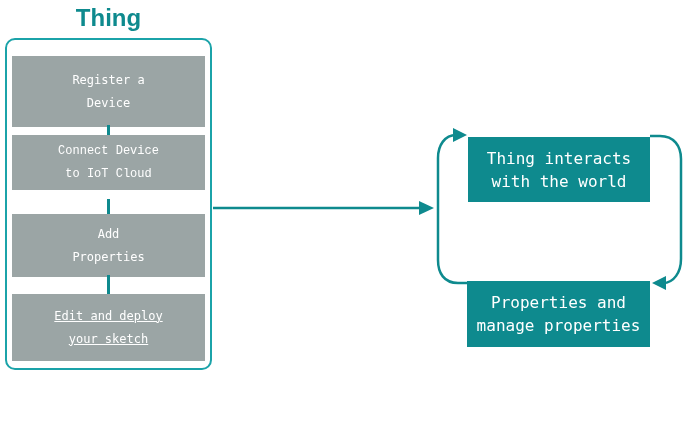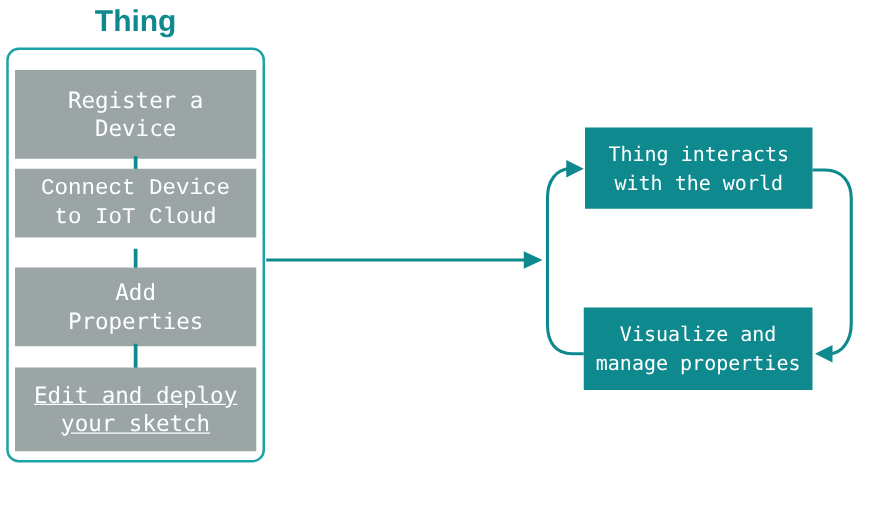--- a/index.html
+++ b/index.html
@@ -35,21 +35,21 @@
     border: 2px solid var(--teal-border);
     border-radius: 10px;
     background: var(--bg);
   }
   .step {
     position: absolute;
     left: 5px; width: 193px;
     background: var(--gray);
     color: var(--box-text);
     display: flex; align-items: center; justify-content: center;
-    font-size: 18px; line-height: 23px;
+    font-size: 12px; line-height: 23px;
     text-align: center;
     white-space: pre-line;
   }
   .step-0 { top: 16px;  height: 71px; }
   .step-1 { top: 95px;  height: 55px; font-family: Liberation Mono, monospace; }
   .step-2 { top: 174px; height: 63px; }
   .step-3 { top: 254px; height: 67px; text-decoration: underline; }
   .connector {
     position: absolute;
     left: 100px; width: 3px;
@@ -59,20 +59,21 @@
   .conn-1 { top: 159px; height: 17px; }
   .conn-2 { top: 235px; height: 21px; }
   .cycle-box {
     position: absolute;
     background: var(--teal);
     color: var(--box-text);
     display: flex; align-items: center; justify-content: center;
     font-size: 16px; line-height: 23px;
     text-align: center;
     white-space: pre-line;
+    margin-top: 35px;
   }
   .cycle-box-top    { left: 468px; top: 102px; width: 182px; height: 65px; }
   .cycle-box-bottom { left: 467px; top: 246px; width: 183px; height: 66px; }
   .cycle-middle {
     position: absolute;
     left: 468px; top: 184px; width: 182px;
     color: var(--teal);
     font-size: 16px; line-height: 23px;
     text-align: center;
     white-space: pre-line;
@@ -101,21 +102,21 @@
 Properties</div>
     <div class="connector conn-2"></div>
     <div class="step step-3">Edit and deploy
 your sketch</div>
   </div>
 
   <div class="cycle-box cycle-box-top">Thing interacts
 with the world</div>
 
 
-  <div class="cycle-box cycle-box-bottom">Visualize and
+  <div class="cycle-box cycle-box-bottom">Properties and
 manage properties</div>
 
   <svg class="arrow-layer" viewBox="0 0 700 425" xmlns="http://www.w3.org/2000/svg">
 
     <g>
       <path d="M 213 208 L 420 208" stroke="#0E8A8E" stroke-width="2.5" fill="none"></path>
       <polygon points="419,201 419,215 434,208" fill="#0E8A8E"></polygon>
     </g>
 
     <g>

